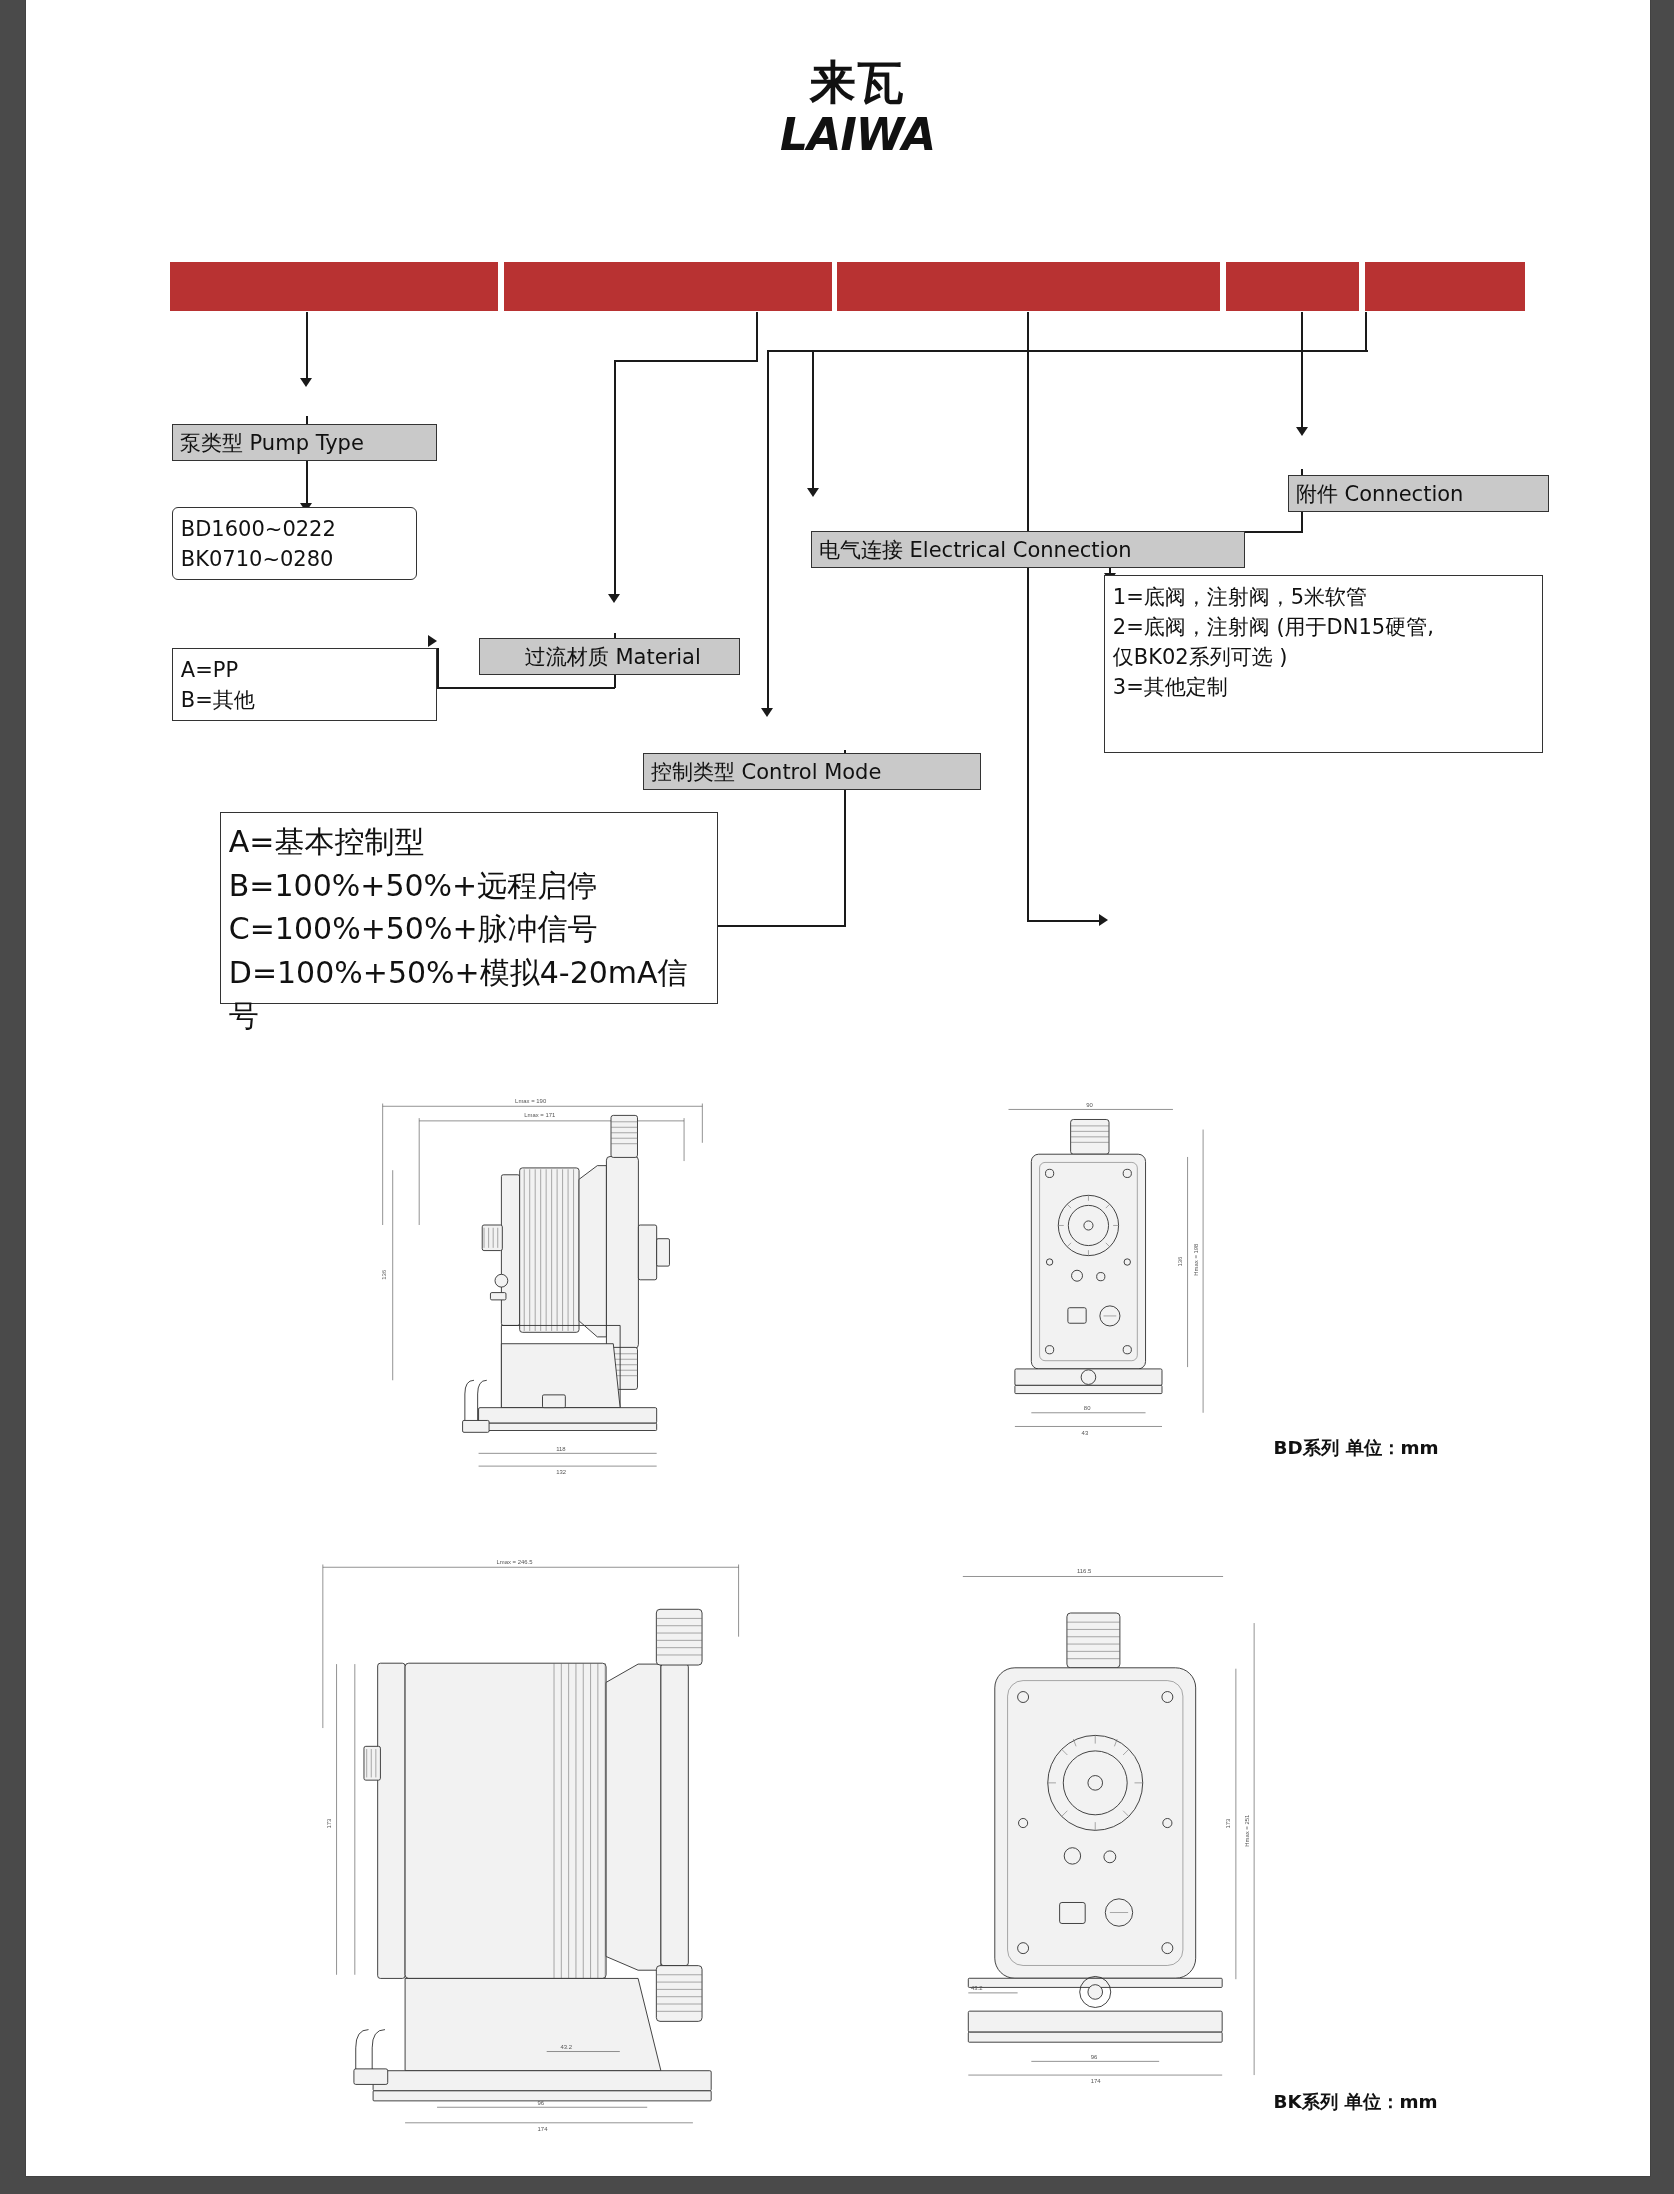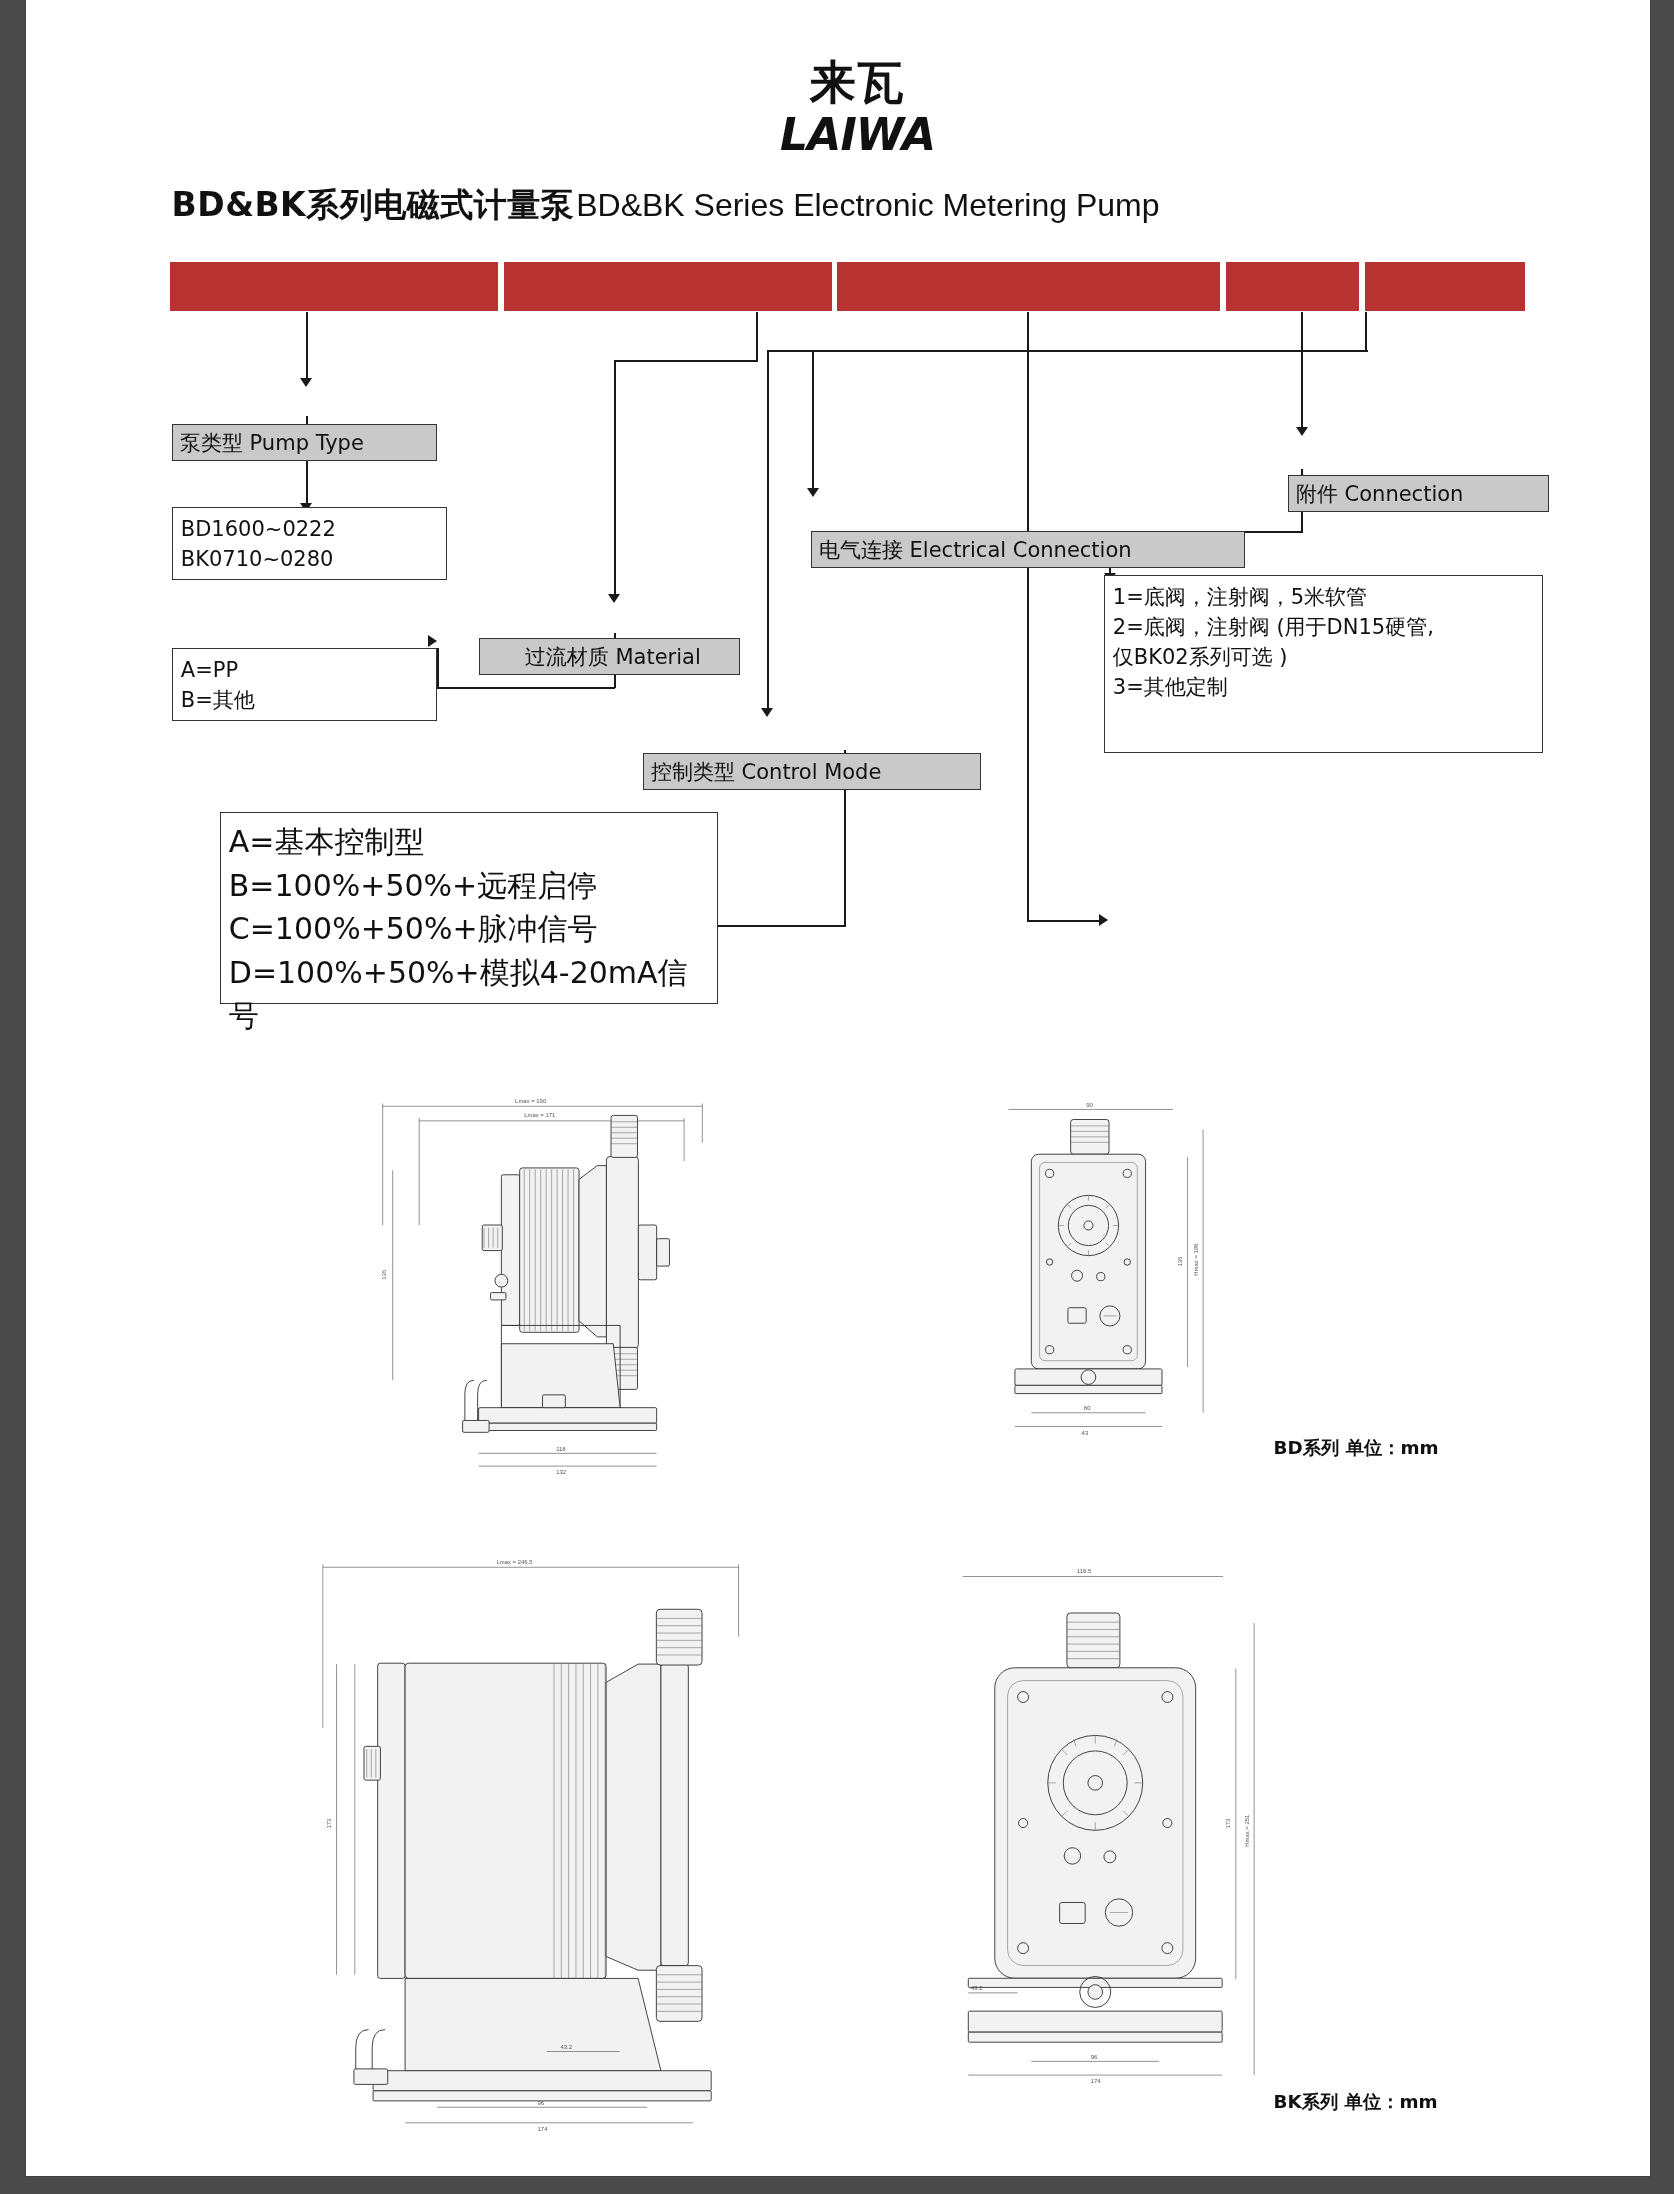--- a/index.html
+++ b/index.html
@@ -122,24 +122,20 @@
 </head>
 <body>
 
 <div class="page">
 
   <div class="logo">
     <div class="logo-cn">来瓦</div>
     <div class="logo-en">LAIWA</div>
   </div>
 
-  <div class="title-row">
-    <span class="title-cn">BD&amp;BK系列电磁式计量泵</span>
-    <span class="title-en">BD&amp;BK Series Electronic Metering  Pump</span>
-  </div>
 
   <div class="codebar">
     <div class="codecell" style="left:0px;   width:328px;"></div>
     <div class="codecell" style="left:334px; width:328px;"></div>
     <div class="codecell" style="left:667px;width:383px;"></div>
     <div class="codecell" style="left:1056px;width:133px;"></div>
     <div class="codecell" style="left:1195px;width:160px;"></div>
   </div>
 
   <div class="ln vl" style="left:280px; top:312px; height:69px;"></div>
@@ -197,21 +193,21 @@
   </div>
 
   <div class="gbox" style="left:785px; top:487px; width:434px; height:37px;">
     <span>电气连接 Electrical Connection</span>
   </div>
 
   <div class="gbox" style="left:1262px; top:431px; width:261px; height:37px;">
     <span>附件 Connection</span>
   </div>
 
-  <div class="wbox" style="left:146px; top:507px; width:275px; height:73px;">BD1600~0222
+  <div class="wbox" style="left:146px; top:507px; width:245px; height:73px;border-radius:6px;">BD1600~0222
 BK0710~0280</div>
 
   <div class="wbox" style="left:146px; top:648px; width:265px; height:73px;">A=PP
 B=其他</div>
 
   <div class="wbox big" style="left:146px; top:812px; width:498px; height:192px;">A=基本控制型
 B=100%+50%+远程启停
 C=100%+50%+脉冲信号
 D=100%+50%+模拟4-20mA信号</div>
 

